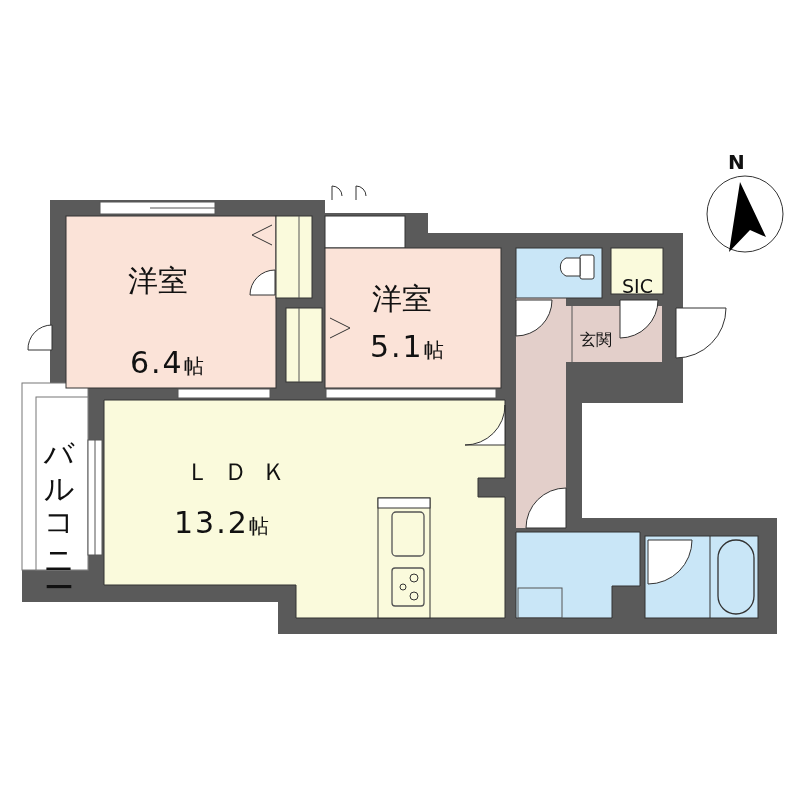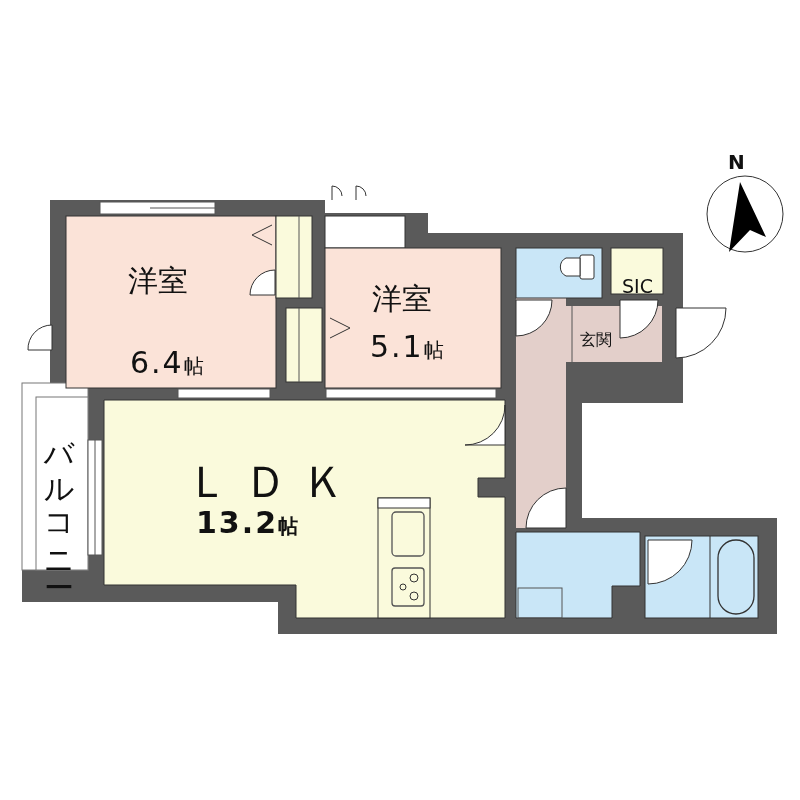--- a/index.html
+++ b/index.html
@@ -4,21 +4,21 @@
 <style>
   html, body { margin:0; padding:0; background:#ffffff; }
   body { width:800px; height:800px; position:relative; overflow:hidden;
          font-family:"DejaVu Sans", sans-serif; }
   #plan { position:absolute; left:0; top:0; width:800px; height:800px; }
   .label { position:absolute; color:#111; text-align:center; line-height:1;
            font-family:"DejaVu Sans", sans-serif; }
   .room-name { font-size:30px; }
   .room-size { font-size:30px; letter-spacing:2px; }
   .room-size .unit { font-size:20px; letter-spacing:0; }
-  .ldk-name { font-size:44px; letter-spacing:14px; }
+  .ldk-name { font-size:24px; letter-spacing:14px; }
   .small { font-size:18px; }
   .vertical { writing-mode:vertical-rl; font-size:30px; letter-spacing:4px; }
 </style>
 </head>
 <body>
 
 <svg id="plan" viewBox="0 0 800 800" xmlns="http://www.w3.org/2000/svg">
 
   <g fill="#5a5a5a">
 
@@ -135,19 +135,19 @@
 <div class="label room-size" style="left:130px;top:314px;margin-top:34px;">
   <span>6.4</span><span class="unit">帖</span>
 </div>
 
 <div class="label room-name" style="left:372px;top:284px;">洋室</div>
 <div class="label room-size" style="left:370px;top:332px;text-align:center;">
   <span>5.1</span><span class="unit">帖</span>
 </div>
 
 <div class="label ldk-name" style="left:186px;top:460px;">ＬＤＫ</div>
-<div class="label room-size" style="left:196px;top:508px;font-weight:bold;">
+<div class="label room-size" style="left:174px;top:508px;">
   <span>13.2</span><span class="unit">帖</span>
 </div>
 
 <div class="label" style="left:580px;top:332px;font-size:16px;">玄関</div>
 <div class="label small" style="left:622px;top:277px;font-size:19px;">SIC</div>
 <div class="label vertical" style="left:44px;top:420px;">バルコニー</div>
 
 </body></html>

